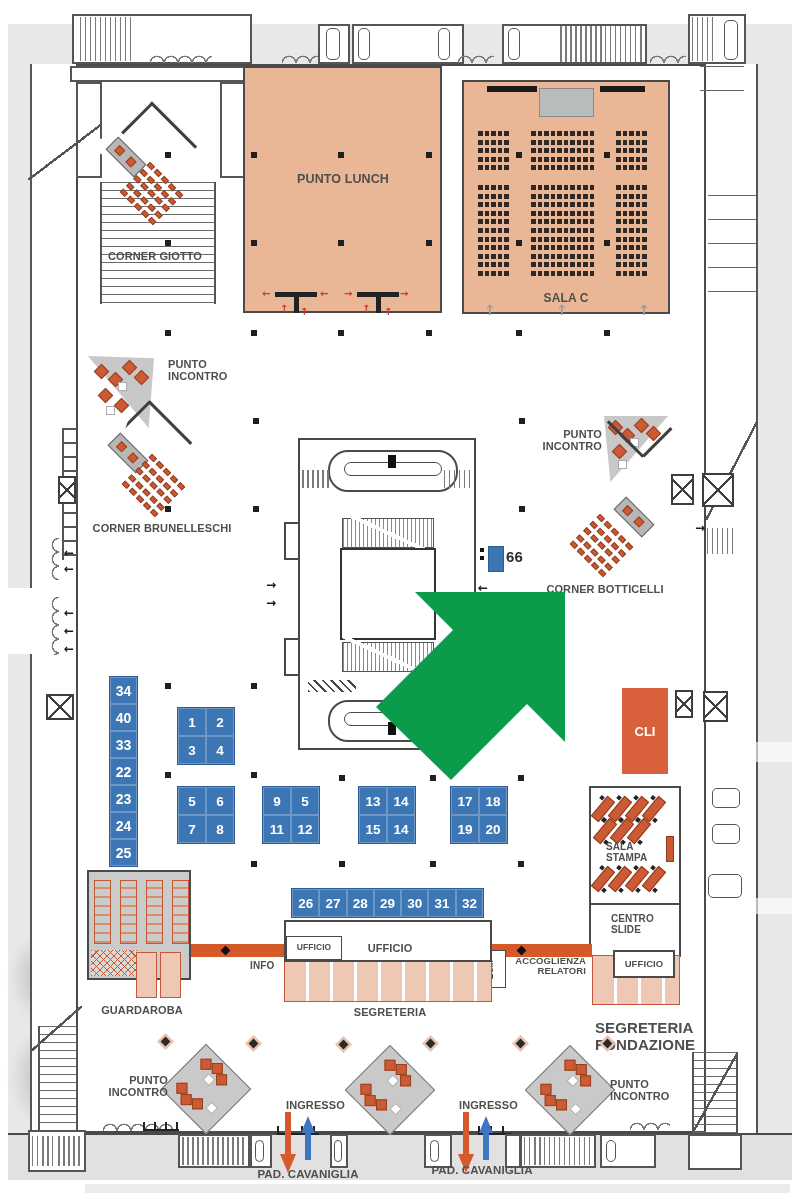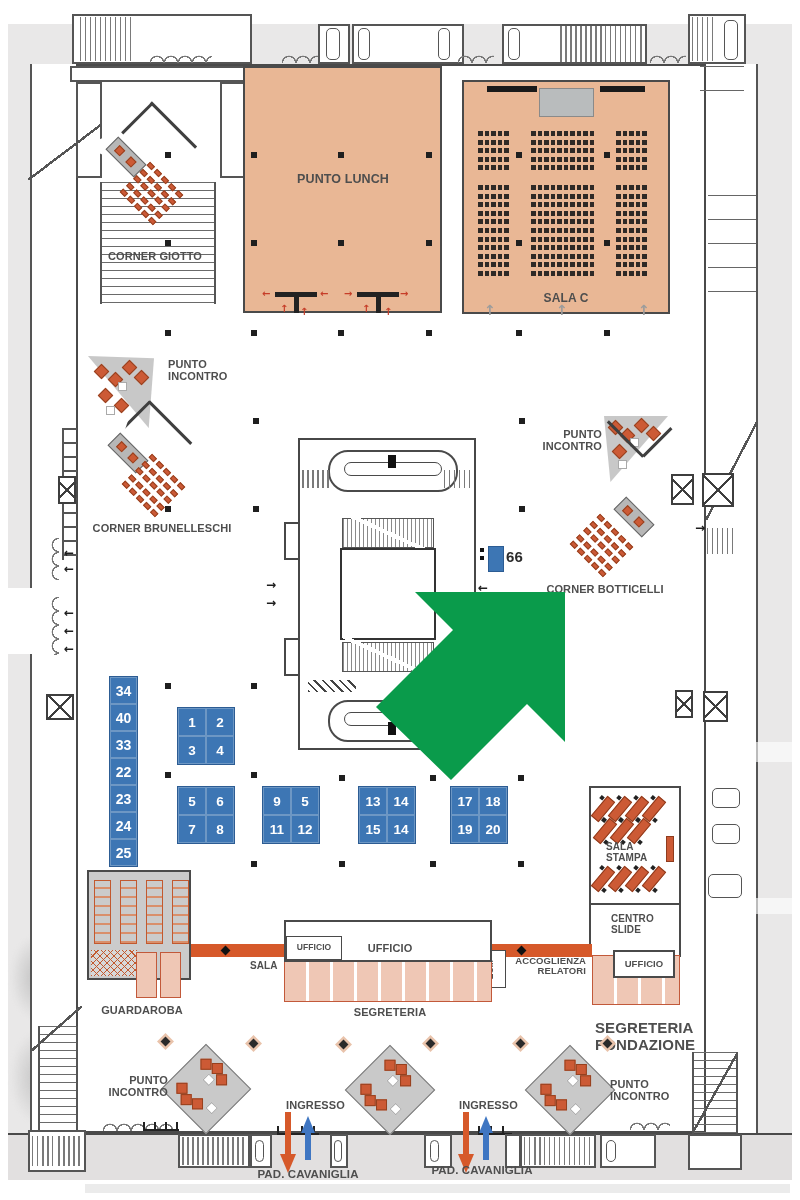--- a/index.html
+++ b/index.html
@@ -697,21 +697,31 @@
     <div>14</div>
     <div>15</div>
     <div>14</div>
   </div>
   <div class="bgrid" style="left:450px;top:786px;grid-template-columns:28px 28px;grid-auto-rows:28px;font-size:13.5px">
     <div>17</div>
     <div>18</div>
     <div>19</div>
     <div>20</div>
   </div>
-
+  <div class="bgrid" style="left:291px;top:888px;grid-template-columns:repeat(7,27.3px);grid-auto-rows:28px;font-size:13.5px">
+    <div>26</div>
+    <div>27</div>
+    <div>28</div>
+    <div>29</div>
+    <div>30</div>
+    <div>31</div>
+    <div>32</div>
+  </div>
+
+  <div class="a" style="left:622px;top:688px;width:46px;height:86px;background:var(--accent-orange,#d8613c);color:#fff;font-weight:bold;font-size:13px;display:flex;align-items:center;justify-content:center">CLI</div>
 
   <div class="a white" style="left:589px;top:786px;width:92px;height:120px;border:2px solid #4a4a4a"></div>
   <i class="desk" style="left:598px;top:796px"></i>
     <i class="desk" style="left:615px;top:796px"></i>
     <i class="desk" style="left:632px;top:796px"></i>
     <i class="desk" style="left:649px;top:796px"></i>
   <i class="desk" style="left:600px;top:818px"></i>
     <i class="desk" style="left:617px;top:818px"></i>
     <i class="desk" style="left:634px;top:818px"></i>
   <div class="a" style="left:666px;top:836px;width:8px;height:26px;background:#cc5a35;border:1px solid #8f3c1e"></div>
@@ -725,21 +735,21 @@
   <div class="a pinkrow" style="left:592px;top:955px;width:88px;height:50px"></div>
   <div class="a white" style="left:613px;top:950px;width:62px;height:28px;border:2px solid #4a4a4a;display:flex;align-items:center;justify-content:center">
     <span class="lbl" style="position:static;font-size:9.5px">UFFICIO</span>
   </div>
   <div class="lbl" style="left:595px;top:1020px;width:90px;font-size:15px">SEGRETERIA FONDAZIONE</div>
 
   <div class="a ocorr" style="left:182px;top:944px;width:104px;height:13px"></div>
   <div class="a" style="left:222px;top:947px;width:7px;height:7px;background:#111;transform:rotate(45deg)"></div>
   <div class="a ocorr" style="left:488px;top:944px;width:104px;height:13px"></div>
   <div class="a" style="left:518px;top:947px;width:7px;height:7px;background:#111;transform:rotate(45deg)"></div>
-  <div class="lbl" style="left:250px;top:960px;width:36px;font-size:10px">SALA</div>
+  <div class="lbl" style="left:250px;top:960px;width:36px;font-size:10px">INFO</div>
   <div class="a white" style="left:488px;top:950px;width:18px;height:38px;border:1.5px solid #4a4a4a">
     <span class="lbl" style="left:-8px;top:14px;font-size:8.5px;transform:rotate(-90deg)">ECM</span>
   </div>
   <div class="lbl rgt" style="left:500px;top:956px;width:86px;font-size:9.5px">ACCOGLIENZA RELATORI</div>
 
   <div class="a pinkrow" style="left:284px;top:958px;width:208px;height:44px"></div>
   <div class="a white" style="left:284px;top:920px;width:208px;height:42px;border:2px solid #4a4a4a"></div>
   <div class="a white" style="left:286px;top:936px;width:56px;height:24px;border:1.5px solid #4a4a4a;display:flex;align-items:center;justify-content:center">
     <span class="lbl" style="position:static;font-size:8.5px">UFFICIO</span>
   </div>

